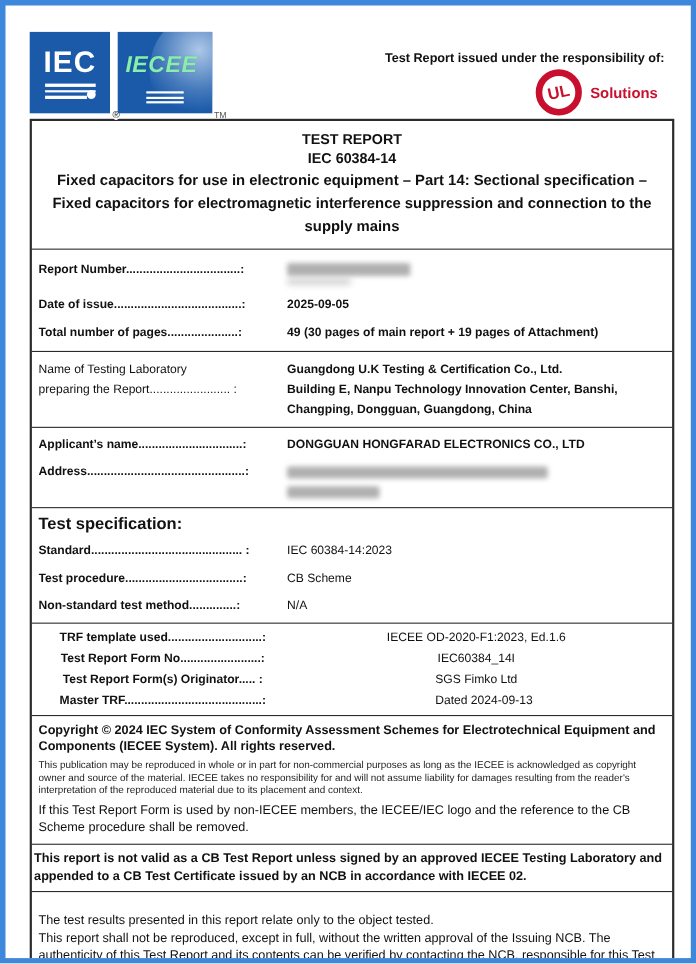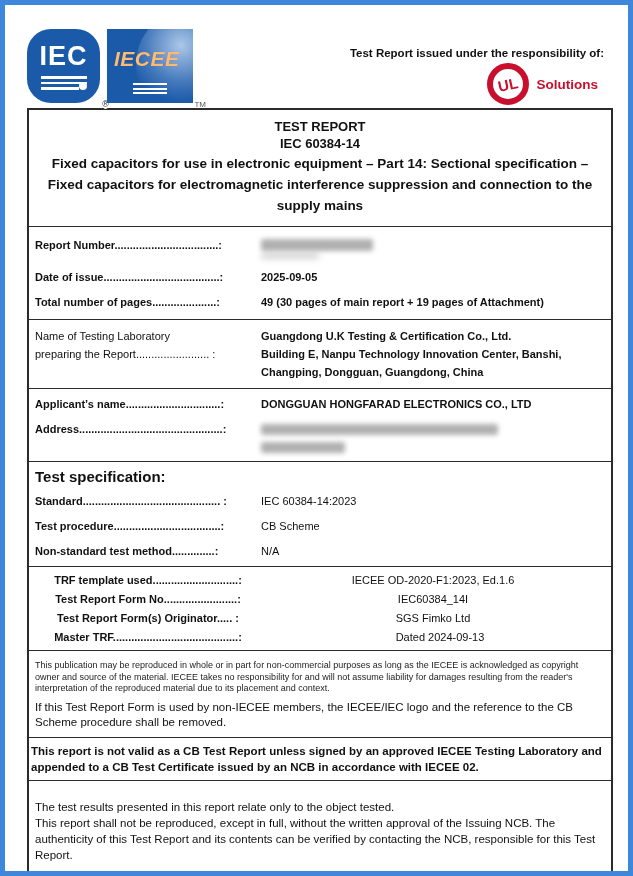--- a/index.html
+++ b/index.html
@@ -22,21 +22,21 @@
     border:5px solid var(--frame-blue);
     background:#fff;
     overflow:hidden;
     position:relative;
   }
   
   .page-header{position:relative;height:103px;}
   .iec-logo{position:absolute;left:22px;top:24px;}
   .iec-box{
     width:73px;height:74px;background:var(--logo-blue);
-    display:flex;flex-direction:column;align-items:center;justify-content:center;border-radius:24px;
+    display:flex;flex-direction:column;align-items:center;justify-content:center;
   }
   .iec-text{
     color:#fff;font-weight:bold;font-size:27px;letter-spacing:1px;line-height:28px;
   }
   .iec-lines{position:relative;width:46px;margin-top:3px;}
   .iec-lines .bar{height:2.5px;background:#fff;margin-top:3px;}
   .iec-lines .bar.short{width:38px;}
   .iec-dot{
     position:absolute;right:0;bottom:0;width:8px;height:8px;border-radius:50%;background:#fff;
   }
@@ -48,21 +48,21 @@
   .iecee-box{
     width:86px;height:74px;background:var(--logo-blue);
     position:relative;overflow:hidden;
   }
   .iecee-globe{
     position:absolute;right:-18px;top:-12px;width:75px;height:95px;border-radius:50%;
     background:radial-gradient(circle at 60% 30%, rgba(180,205,235,.95), rgba(120,160,210,.45) 45%, rgba(27,90,169,0) 70%);
   }
   .iecee-text{
     position:absolute;left:7px;top:18px;
-    color:#fdba74;font-weight:bold;font-style:italic;font-size:21px;letter-spacing:.5px;
+    color:#86efac;font-weight:bold;font-style:italic;font-size:21px;letter-spacing:.5px;
     text-shadow:0 0 1px rgba(0,0,0,.25);
   }
   .iecee-lines{position:absolute;left:26px;bottom:9px;width:34px;}
   .iecee-lines div{height:2px;background:#fff;margin-top:2.5px;}
   .iecee-tm{position:absolute;right:-13px;bottom:-6px;font-size:8px;color:#555;}
   .header-right{position:absolute;right:24px;top:42px;text-align:left;}
   .responsibility{font-weight:bold;font-size:11.5px;color:#111;}
   .ul-row{
     display:flex;align-items:center;justify-content:flex-end;
     margin-top:4px;margin-right:6px;gap:8px;
@@ -261,20 +261,21 @@
         <span class="kv-label">Test Report Form(s) Originator..... :</span>
         <span class="kv-value">SGS Fimko Ltd</span>
       </div>
       <div class="kv">
         <span class="kv-label">Master TRF.........................................:</span>
         <span class="kv-value">Dated 2024-09-13</span>
       </div>
     </section>
 
     <section class="sec copyright-sec">
+      <div class="copy-notice">Copyright © 2024 IEC System of Conformity Assessment Schemes for Electrotechnical Equipment and Components (IECEE System). All rights reserved.</div>
       <div class="copy-fine">This publication may be reproduced in whole or in part for non-commercial purposes as long as the IECEE is acknowledged as copyright owner and source of the material. IECEE takes no responsibility for and will not assume liability for damages resulting from the reader's interpretation of the reproduced material due to its placement and context.</div>
       <div class="copy-nonmember">If this Test Report Form is used by non-IECEE members, the IECEE/IEC logo and the reference to the CB Scheme procedure shall be removed.</div>
     </section>
 
     <section class="sec validity-sec">
       <div class="validity-text">This report is not valid as a CB Test Report unless signed by an approved IECEE Testing Laboratory and appended to a CB Test Certificate issued by an NCB in accordance with IECEE 02.</div>
     </section>
 
     <section class="sec disclaimer-sec">
       <div class="disc-body">

